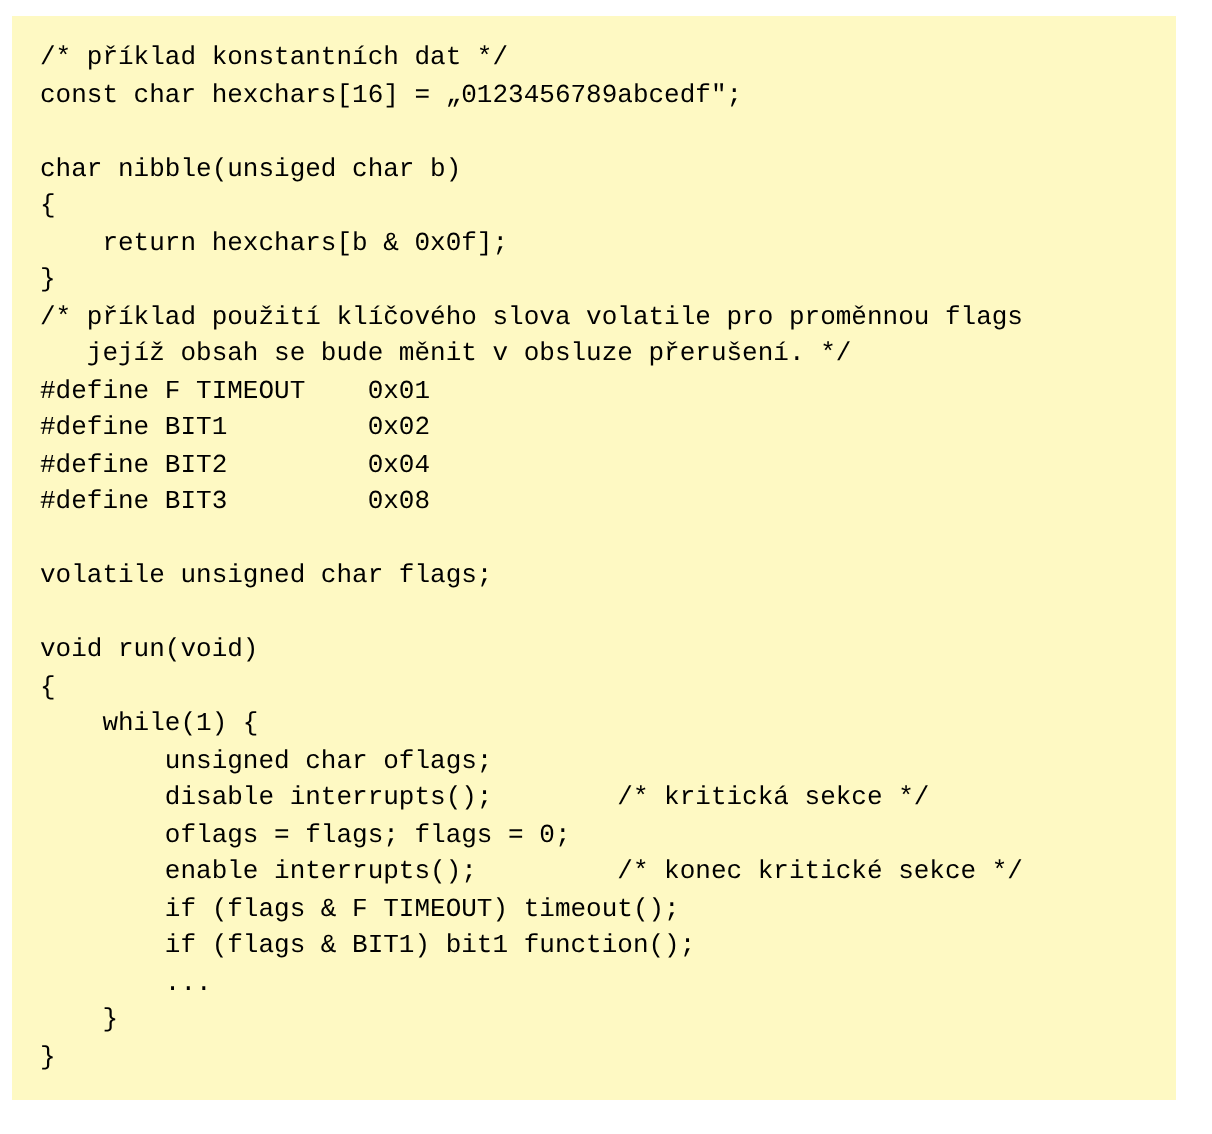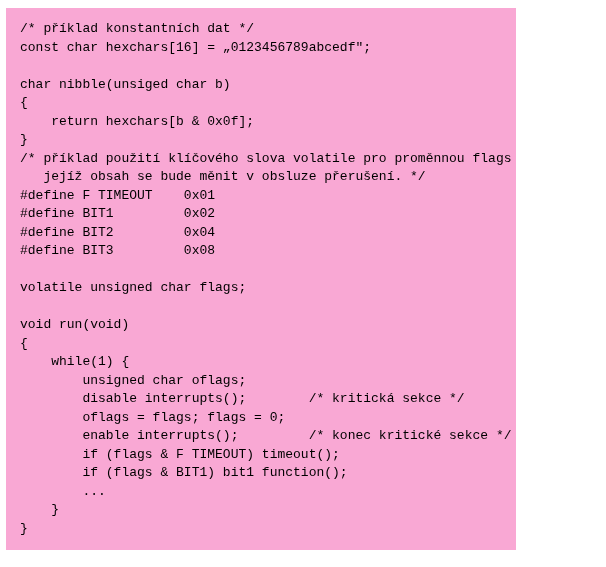--- a/index.html
+++ b/index.html
@@ -2,25 +2,25 @@
 <html><head>
 <meta charset="utf-8">
 <style>
   body {
     margin: 0;
     padding: 0;
     background: #ffffff;
     width: 606px;
   }
   .code-block {
-    background: #f9a8d4;
+    background: #fef9c3;
     margin: 8px 6px;
     padding: 12px 14px;
     box-sizing: border-box;
-    width: 510px;
+    width: 582px;
   }
   .code-block pre {
     margin: 0;
     font-family: "Courier New", Courier, monospace;
     font-size: 13px;
     line-height: 18.5px;
     color: #000000;
     white-space: pre;
   }
 </style>

